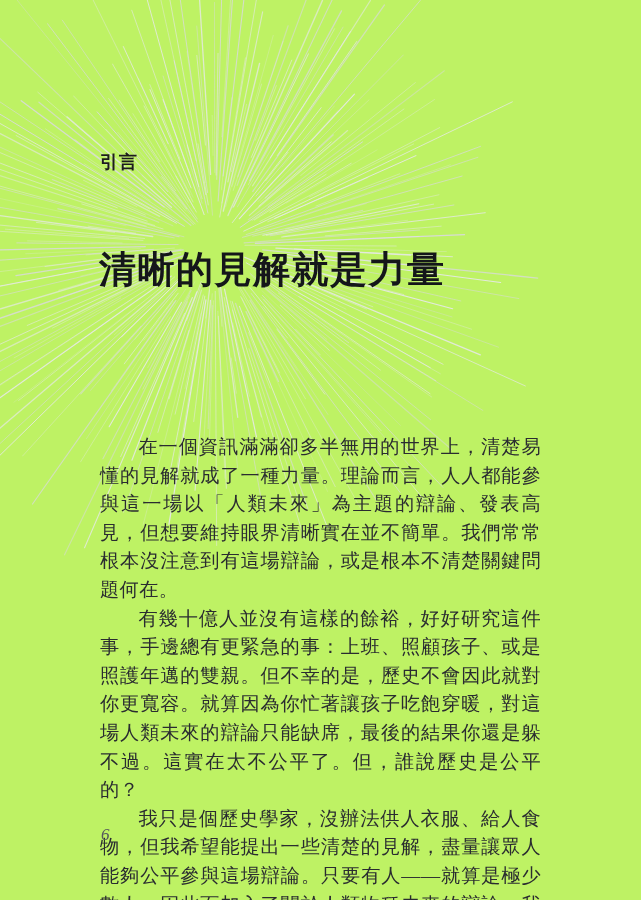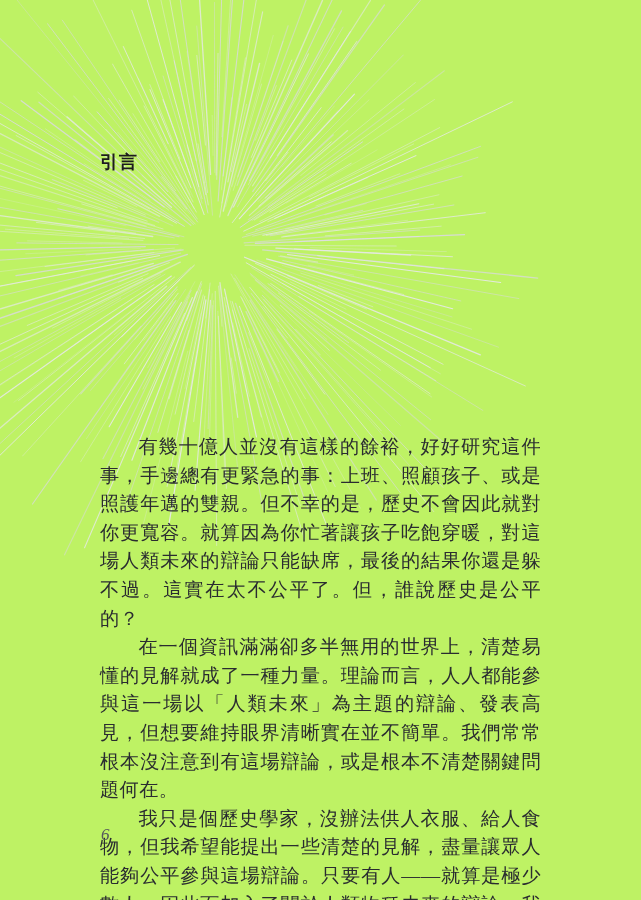--- a/index.html
+++ b/index.html
@@ -387,23 +387,24 @@
           <line x1="325.25" y1="235.82" x2="441.19" y2="226.17" stroke="#e7e8ea" stroke-width="0.93" stroke-linecap="round" opacity="0.52"></line>
           <line x1="295.01" y1="241.62" x2="419.19" y2="236.38" stroke="#e7e8ea" stroke-width="0.59" stroke-linecap="round" opacity="0.77"></line>
         </g>
     </svg>
   </div>
 
   <div class="content">
 
     <div class="eyebrow">引言</div>
 
+    <h1 class="chapter-title">清晰的見解就是力量</h1>
 
     <div class="body-copy">
+      <p>在一個資訊滿滿卻多半無用的世界上，清楚易懂的見解就成了一種力量。理論而言，人人都能參與這一場以「人類未來」為主題的辯論、發表高見，但想要維持眼界清晰實在並不簡單。我們常常根本沒注意到有這場辯論，或是根本不清楚關鍵問題何在。</p>
       <p>有幾十億人並沒有這樣的餘裕，好好研究這件事，手邊總有更緊急的事：上班、照顧孩子、或是照護年邁的雙親。但不幸的是，歷史不會因此就對你更寬容。就算因為你忙著讓孩子吃飽穿暖，對這場人類未來的辯論只能缺席，最後的結果你還是躲不過。這實在太不公平了。但，誰說歷史是公平的？</p>
-      <p>在一個資訊滿滿卻多半無用的世界上，清楚易懂的見解就成了一種力量。理論而言，人人都能參與這一場以「人類未來」為主題的辯論、發表高見，但想要維持眼界清晰實在並不簡單。我們常常根本沒注意到有這場辯論，或是根本不清楚關鍵問題何在。</p>
       <p>我只是個歷史學家，沒辦法供人衣服、給人食物，但我希望能提出一些清楚的見解，盡量讓眾人能夠公平參與這場辯論。只要有人——就算是極少數人，因此而加入了關於人類物種未來的辯論，我也就對得起這份工作了。</p>
     </div>
 
     <div class="page-number">6</div>
 
   </div>
 </div>
 
 </body></html>

